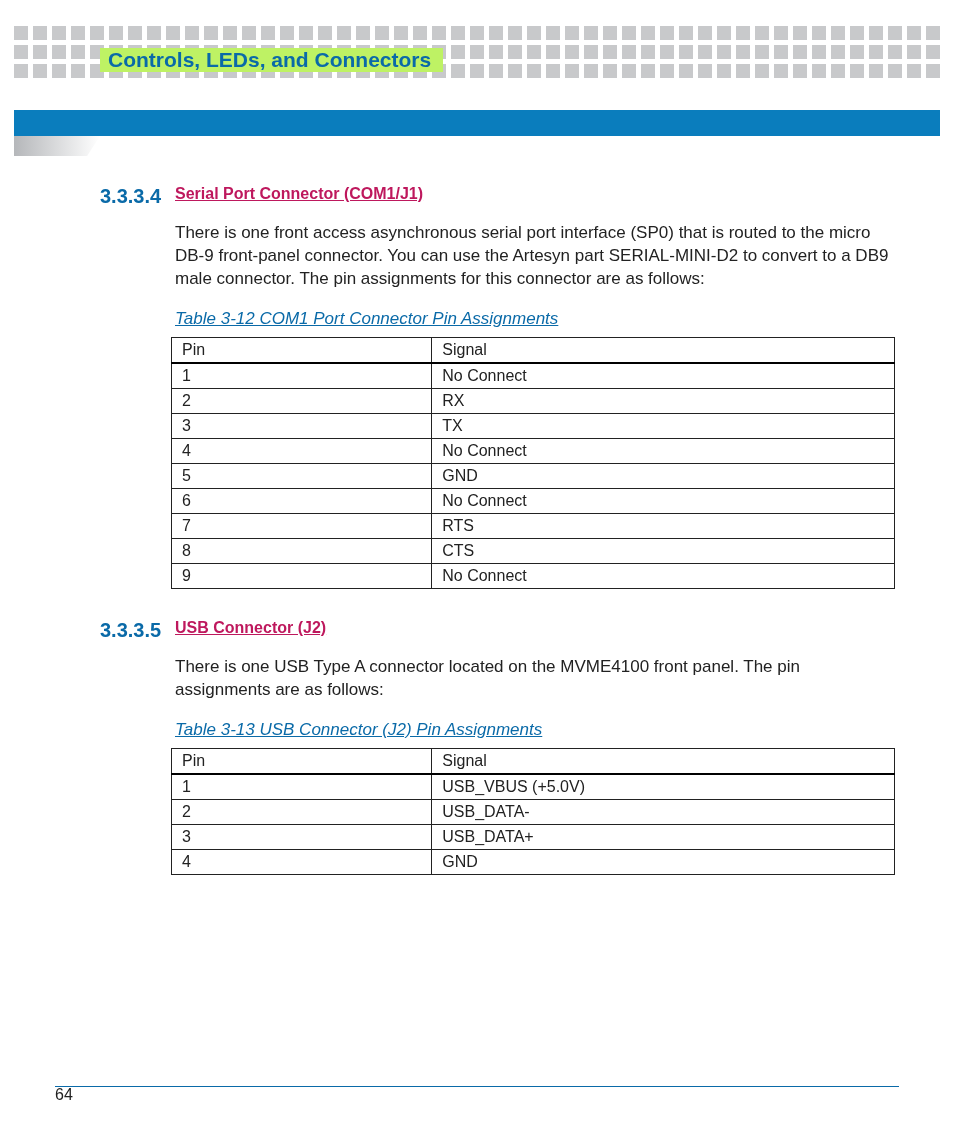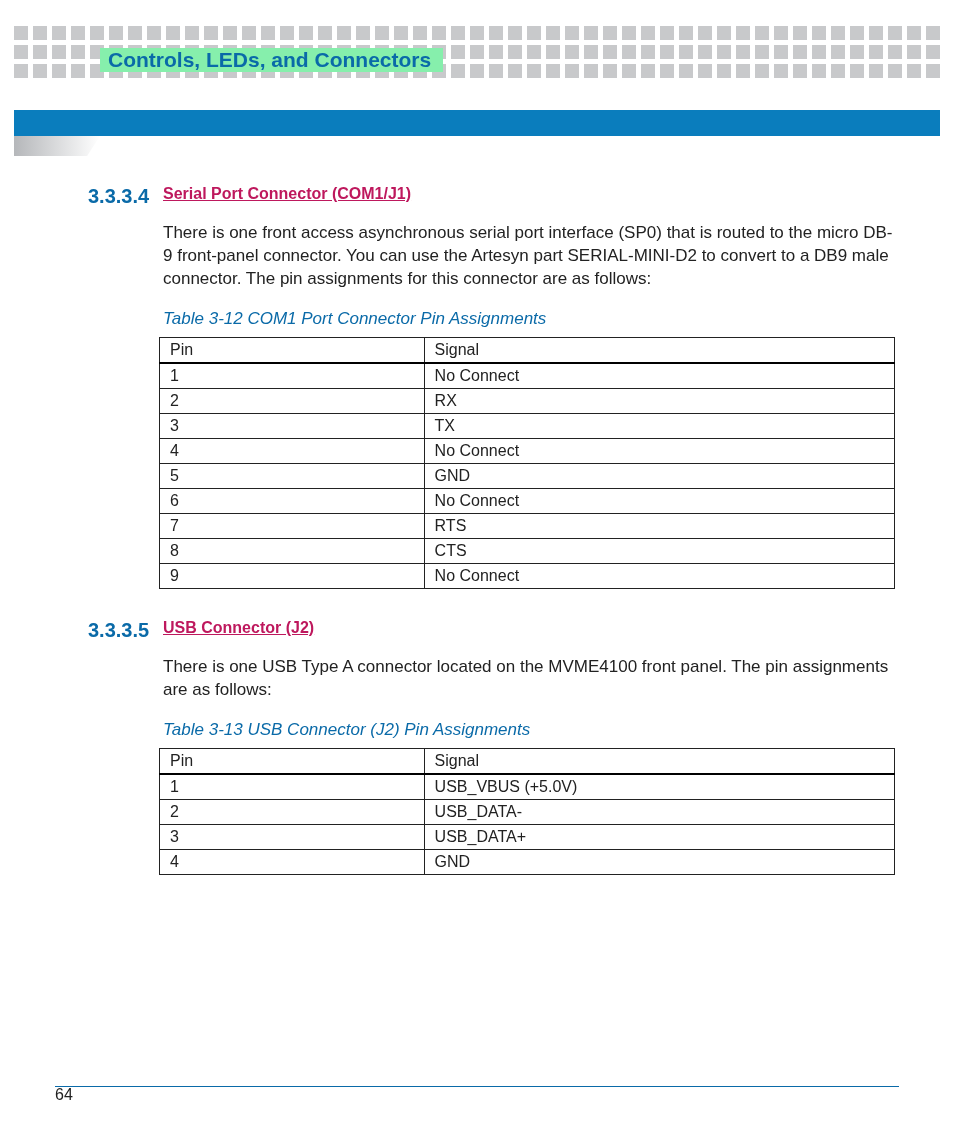--- a/index.html
+++ b/index.html
@@ -7,42 +7,42 @@
   .page { position: relative; width: 954px; height: 1145px; }
 
   
   .grid-bg { position: absolute; top: 26px; left: 14px; right: 14px; height: 60px; overflow: hidden; }
   .grid-row { display: flex; gap: 5px; margin-bottom: 5px; }
   .sq { width: 14px; height: 14px; background: #c8c9cb; flex: 0 0 14px; }
 
   .chapter-title {
     position: absolute; top: 48px; left: 100px;
     font-size: 21px; font-weight: 700; color: #0a6aa8;
-    background: #86efac; padding: 0 12px 0 8px;
+    background: #bef264; padding: 0 12px 0 8px;
   }
 
   .blue-bar {
     position: absolute; top: 110px; left: 14px; right: 14px; height: 26px;
     background: #0a7dbd;
   }
   .gray-slope {
     position: absolute; top: 136px; left: 14px; width: 86px; height: 20px;
     background: linear-gradient(to right, #b5b7ba 0%, #ffffff 100%);
     clip-path: polygon(0 0, 100% 0, 85% 100%, 0 100%);
   }
 
-  .content { position: absolute; top: 185px; left: 88px; right: 55px; }
+  .content { position: absolute; top: 185px; left: 100px; right: 55px; }
 
   .sec { display: flex; margin-bottom: 6px; }
   .sec-num { width: 75px; flex: 0 0 75px; font-size: 20px; font-weight: 700; color: #0a6aa8; }
   .sec-title { font-size: 16px; font-weight: 700; color: #be185d; text-decoration: underline; }
 
   .body-text { margin-left: 75px; font-size: 17px; line-height: 1.35; color: #222; margin-top: 14px; margin-bottom: 18px; }
 
-  .table-caption { margin-left: 75px; font-size: 17px; font-style: italic; color: #0a6aa8; margin-bottom: 8px; }
+  .table-caption { margin-left: 75px; font-size: 17px; font-style: italic; color: #0a6aa8; margin-bottom: 8px; text-decoration: underline; }
 
   table { margin-left: 71px; border-collapse: collapse; width: calc(100% - 75px); font-size: 16px; color: #222; margin-bottom: 30px; }
   table th, table td { border: 1px solid #222; padding: 3px 10px; text-align: left; font-weight: 400; }
   table thead th { border-bottom: 2px solid #000; }
   table th:first-child, table td:first-child { width: 36%; }
 
   .footer-line { position: absolute; left: 55px; right: 55px; bottom: 58px; height: 1px; background: #0a6aa8; }
   .footer { position: absolute; left: 55px; right: 55px; bottom: 41px; display: flex; justify-content: space-between; font-size: 16px; color: #222; }
 </style>
 </head>

